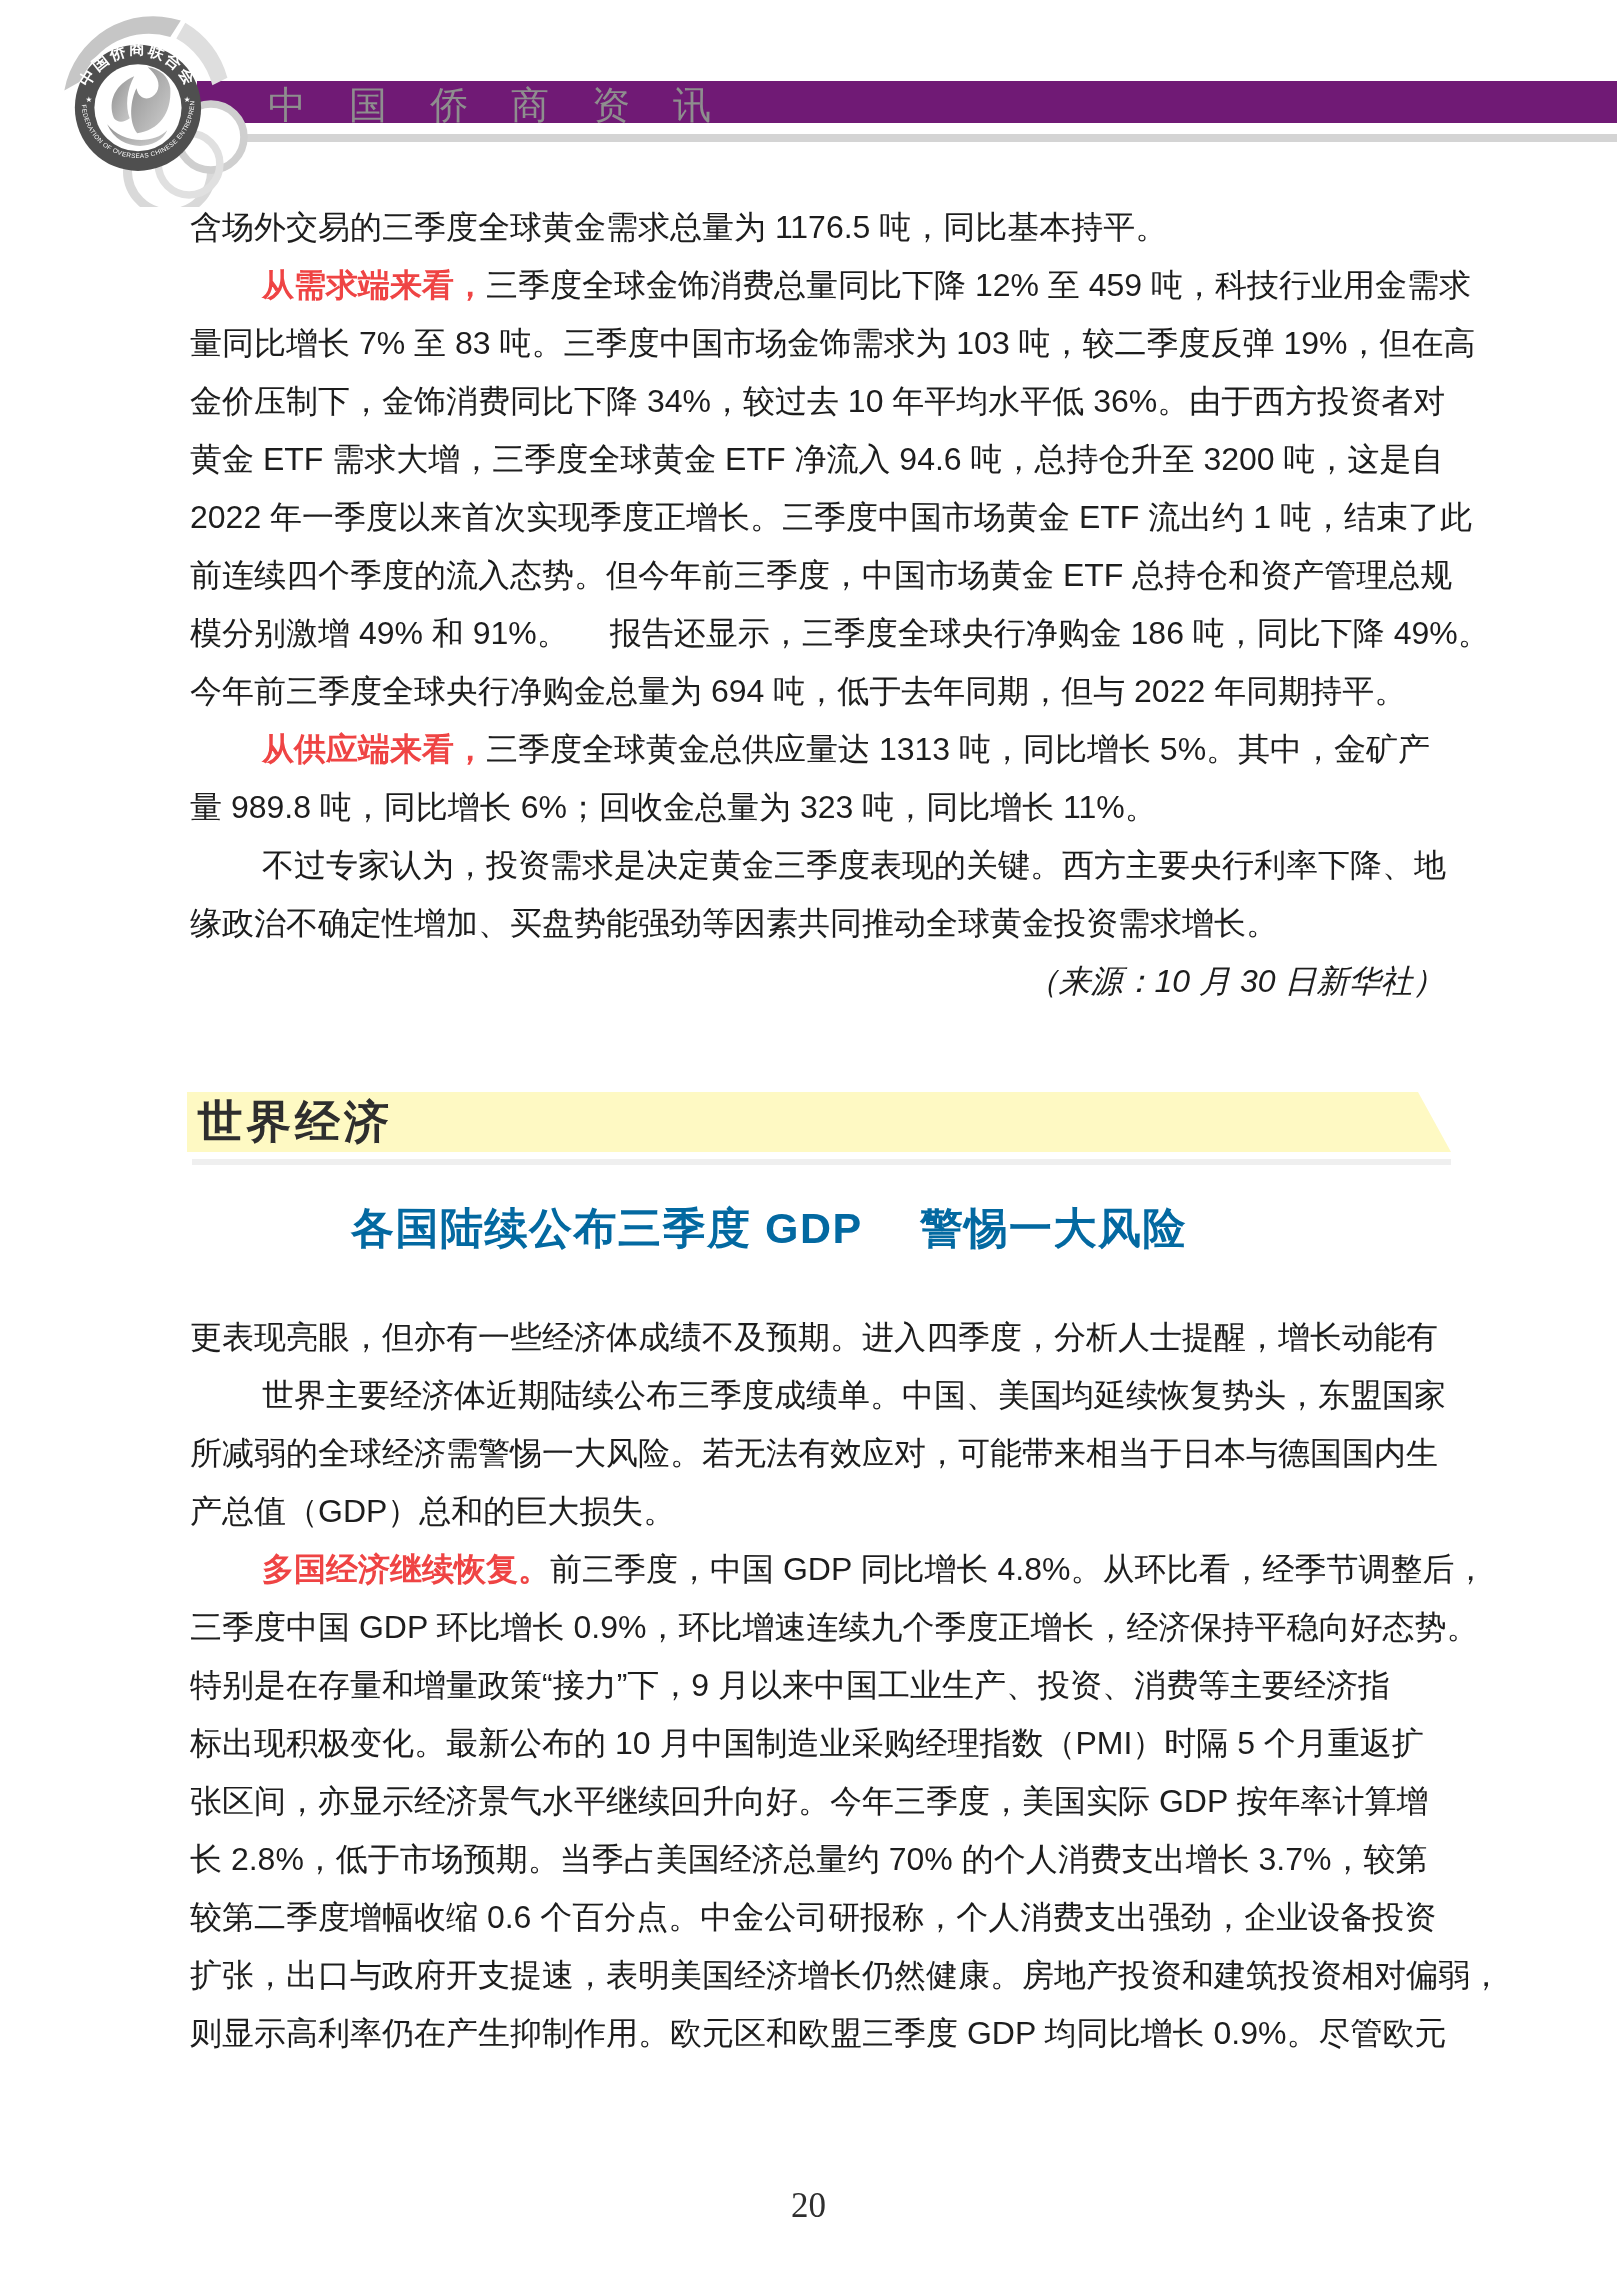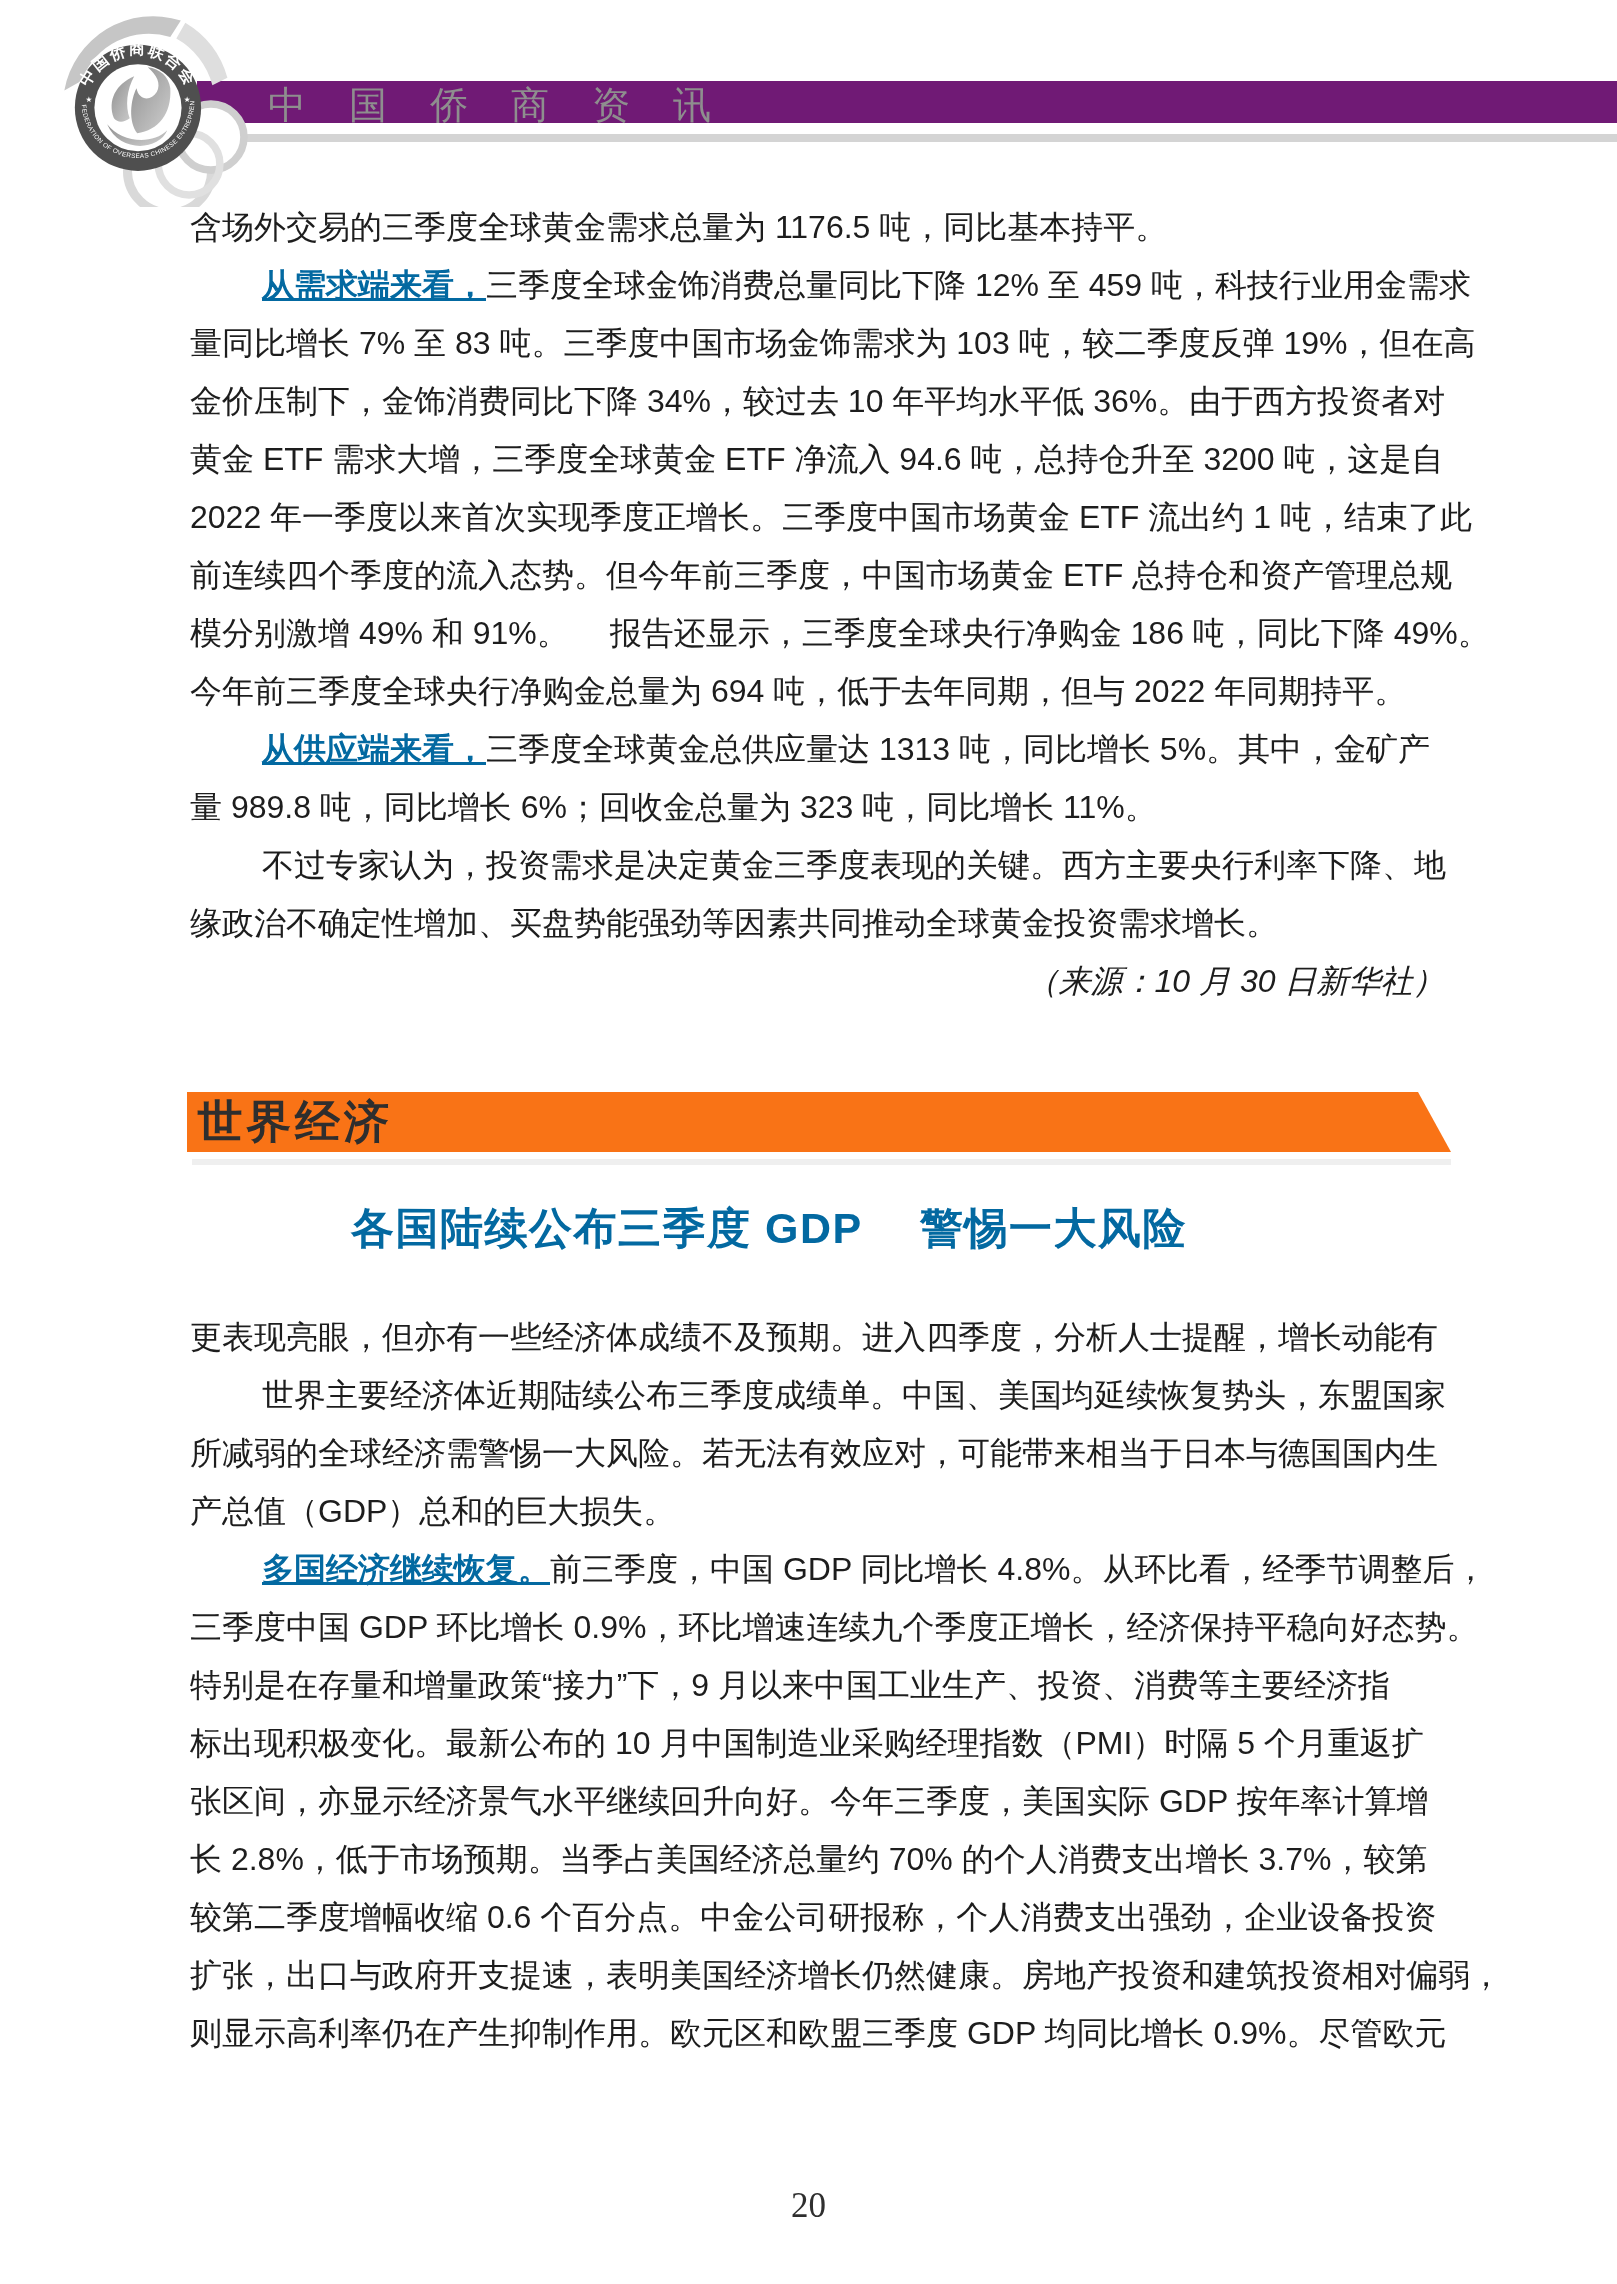--- a/index.html
+++ b/index.html
@@ -16,24 +16,24 @@
   }
   .thin-line{position:absolute;left:226px;top:134px;width:1392px;height:7.5px;background:#d4d4d4;}
   .logo{position:absolute;left:22.6px;top:3.8px;width:248px;height:203px;}
   
   .textblock{position:absolute;left:190px;width:1271px;}
   .article1{top:198px;}
   .article2{top:1308px;}
   .tline{height:58px;line-height:58px;font-size:32px;color:#1d1d1d;white-space:nowrap;}
   .tline.indent{padding-left:72px;}
   .tline.right{text-align:right;padding-right:16.6px;font-style:italic;}
-  .tline .b{font-weight:bold;color:#0369a1;text-decoration:underline;}
+  .tline .b{font-weight:bold;color:#ef4444;}
   
   .section-bar{
-    position:absolute;left:187px;top:1092px;width:1264px;height:60px;background:#f97316;
+    position:absolute;left:187px;top:1092px;width:1264px;height:60px;background:#fef9c3;
     clip-path:polygon(0 0,1231px 0,100% 100%,0 100%);
   }
   .section-title{
     position:absolute;left:10.5px;top:3px;margin:0;
     font-family:"Liberation Serif","DejaVu Serif",serif;font-weight:bold;
     font-size:45px;color:#2e2e2e;letter-spacing:3.8px;line-height:54px;
   }
   .section-strip{position:absolute;left:192px;top:1159px;width:1259px;height:6px;background:#efefef;}
   
   .article2-title{

